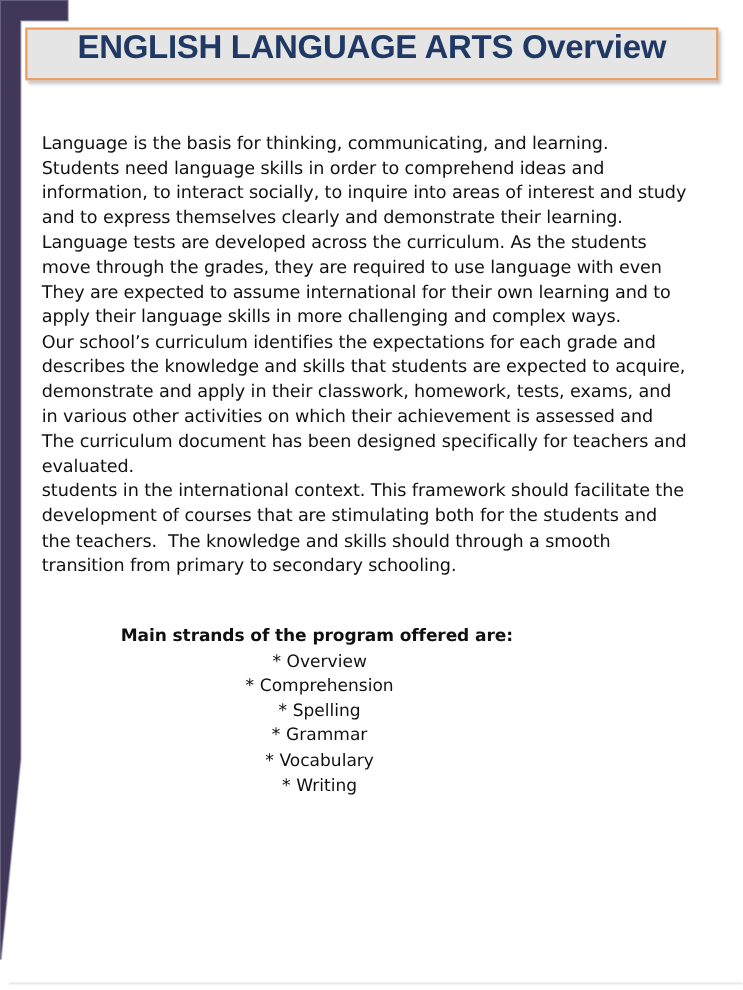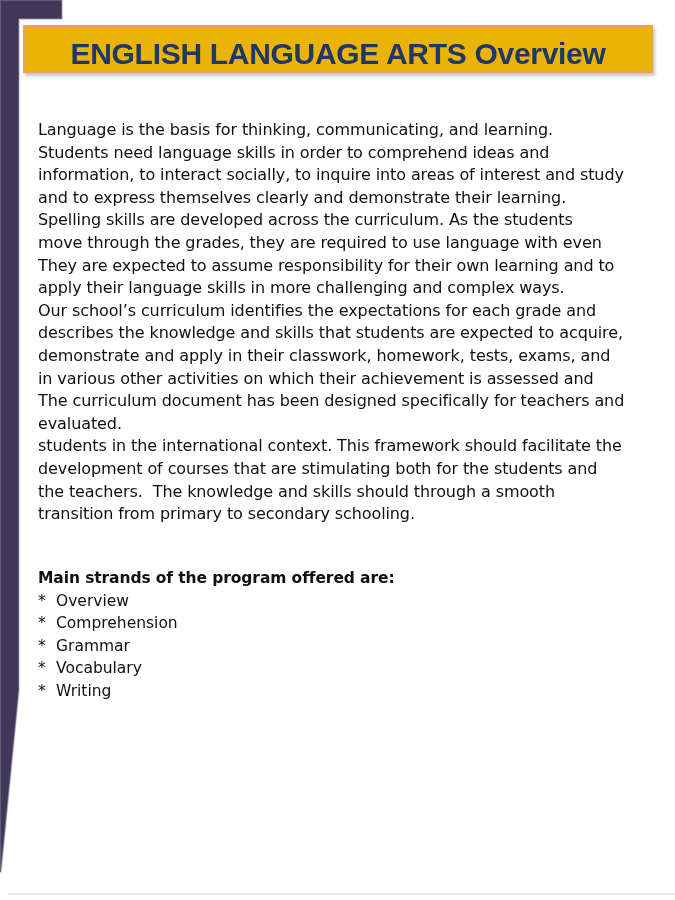--- a/index.html
+++ b/index.html
@@ -26,24 +26,24 @@
   .ribbon{
     position:absolute;
     left:0;top:0;
     width:70px;height:900px;
     display:block;
   }
   .title-box{
     position:absolute;
     left:23px;top:25px;
     width:626px;height:44px;
-    background:#eab308;
+    background:#e5e5e5;
     border:2px solid var(--accent);
     box-shadow:2px 3px 3px rgba(128,128,142,0.45);
-    display:flex;align-items:flex-end;justify-content:center;
+    display:flex;align-items:flex-start;justify-content:center;
   }
   .title-box h1{
     margin:0;
     font-family:"Liberation Sans", sans-serif;
     font-weight:bold;
     font-size:30px;
     letter-spacing:-0.3px;
     color:var(--navy);
     white-space:nowrap;
   }
@@ -57,20 +57,21 @@
   }
   .body-text .line{
     white-space:pre-wrap;
   }
   .strands{
     position:absolute;
     left:38px;top:567px;
     width:500px;
     font-size:15.5px;
     line-height:22.6px;
+    text-align:center;
   }
   .strands-heading{
     font-weight:bold;
     letter-spacing:-0.1px;
   }
   .strand-item .bullet{
     display:inline-block;
     width:18px;
   }
   .bottom-line{
@@ -96,26 +97,26 @@
   <div class="body-text">
 
       <div class="line">Language is the basis for thinking, communicating, and learning.</div>
 
       <div class="line">Students need language skills in order to comprehend ideas and</div>
 
       <div class="line">information, to interact socially, to inquire into areas of interest and study</div>
 
       <div class="line">and to express themselves clearly and demonstrate their learning.</div>
 
-      <div class="line">Spelling skills are developed across the curriculum. As the students</div>
+      <div class="line">Language tests are developed across the curriculum. As the students</div>
 
       <div class="line">move through the grades, they are required to use language with even</div>
 
 
-      <div class="line">They are expected to assume responsibility for their own learning and to</div>
+      <div class="line">They are expected to assume international for their own learning and to</div>
 
       <div class="line">apply their language skills in more challenging and complex ways.</div>
 
       <div class="line">Our school’s curriculum identifies the expectations for each grade and</div>
 
       <div class="line">describes the knowledge and skills that students are expected to acquire,</div>
 
       <div class="line">demonstrate and apply in their classwork, homework, tests, exams, and</div>
 
       <div class="line">in various other activities on which their achievement is assessed and</div>
@@ -134,20 +135,21 @@
     </div>
 
   <div class="strands">
     <div class="strands-heading">Main strands of the program offered are:</div>
     <div class="strands-list">
 
         <div class="strand-item"><span class="bullet">*</span><span>Overview</span></div>
 
         <div class="strand-item"><span class="bullet">*</span><span>Comprehension</span></div>
 
+        <div class="strand-item"><span class="bullet">*</span><span>Spelling</span></div>
 
         <div class="strand-item"><span class="bullet">*</span><span>Grammar</span></div>
 
         <div class="strand-item"><span class="bullet">*</span><span>Vocabulary</span></div>
 
         <div class="strand-item"><span class="bullet">*</span><span>Writing</span></div>
       </div>
   </div>
 
   <div class="bottom-line"></div>

